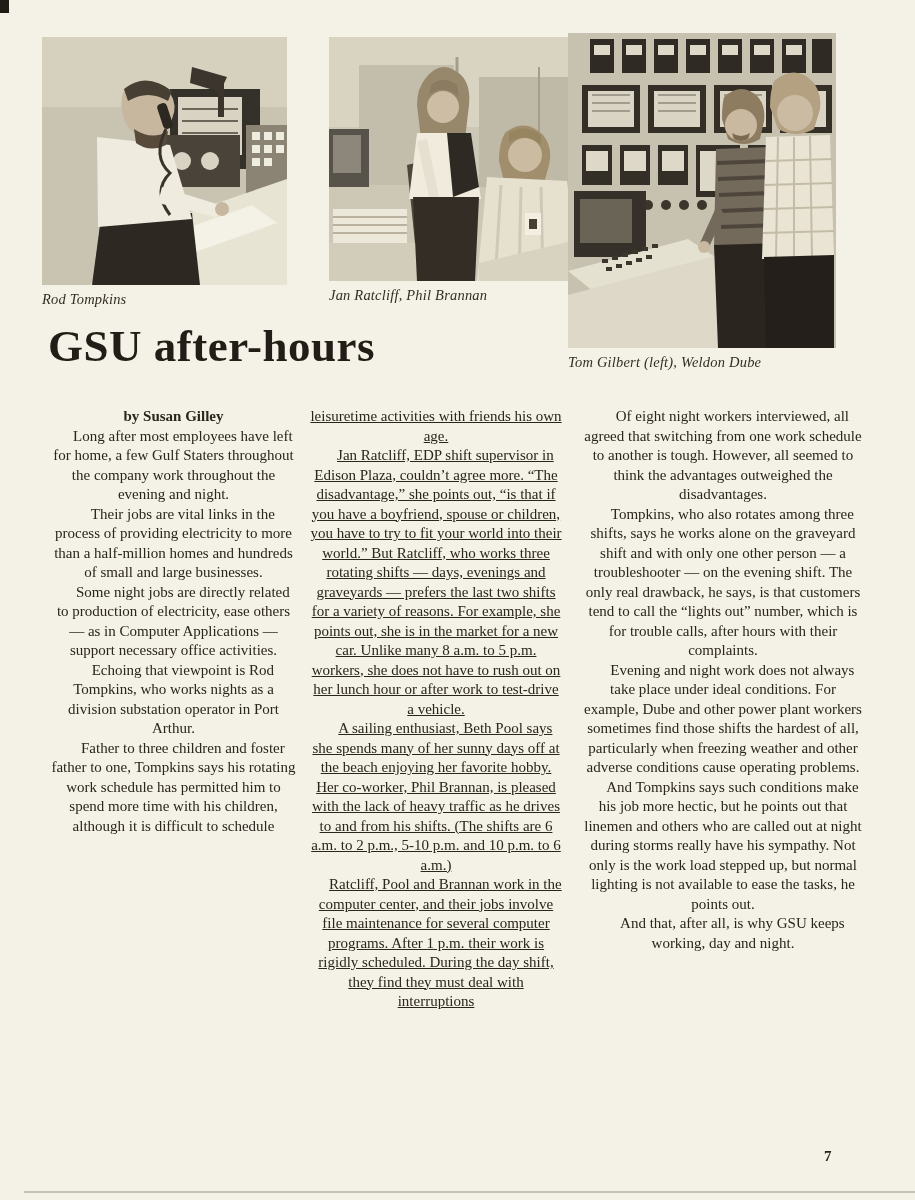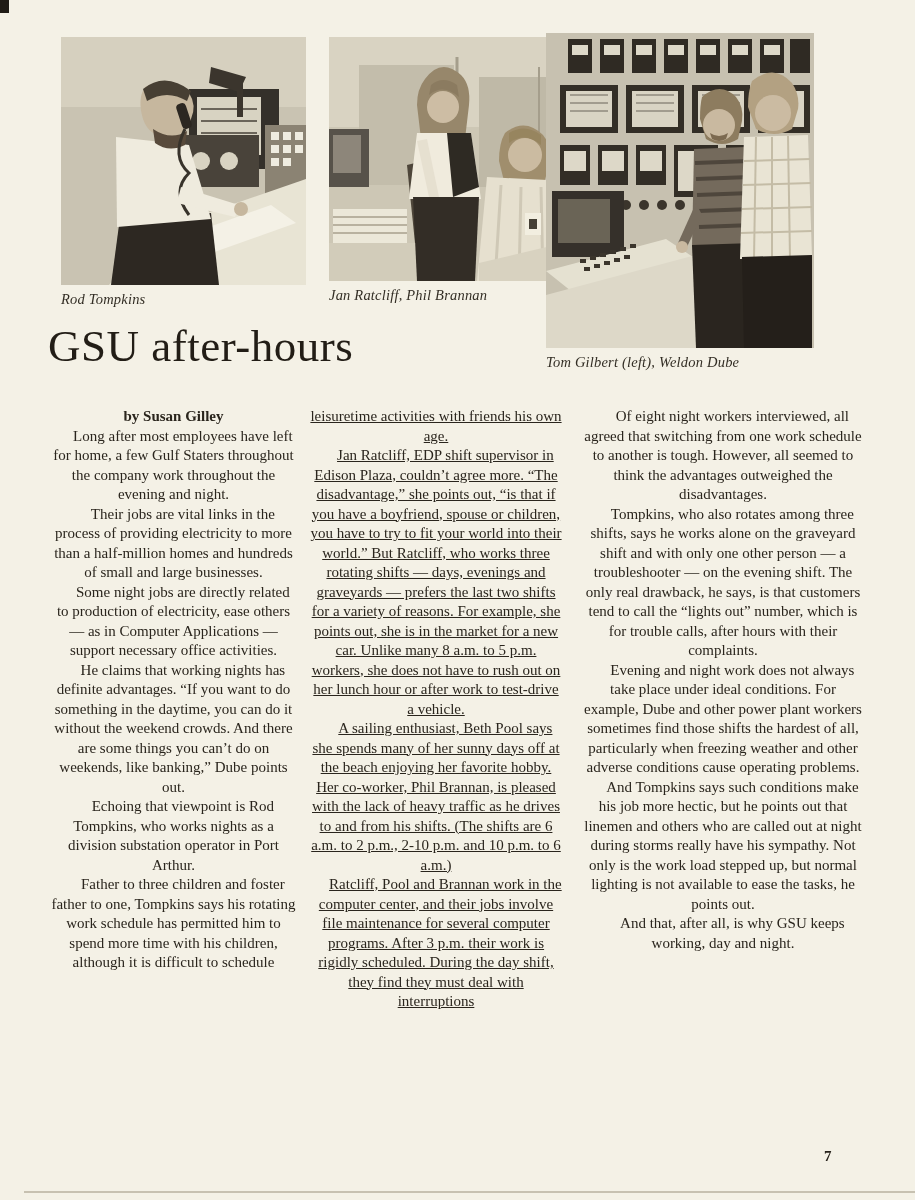--- a/index.html
+++ b/index.html
@@ -6,31 +6,31 @@
   .page{
     position:relative;width:915px;height:1200px;margin:0 auto;
     background:#f4f1e6;overflow:hidden;
     font-family:"Liberation Serif","DejaVu Serif",serif;color:#2a251d;
   }
   .corner-artifact{position:absolute;left:0;top:0;width:9px;height:13px;background:#201c16;}
   .bottom-rule{position:absolute;left:24px;right:0;bottom:7px;height:2px;background:#c7c1b1;}
 
   figure{margin:0;padding:0;position:absolute;}
   .photo svg{display:block;background:#cbc5b4;}
-  .photo1{left:61px;top:37px;}
+  .photo1{left:42px;top:37px;}
   .photo2{left:297px;top:37px;margin-left:32px;}
-  .photo3{left:546px;top:33px;}
+  .photo3{left:568px;top:33px;}
   .caption{
     font-style:italic;font-size:14.5px;line-height:1.2;color:#332e25;
     margin-top:6px;letter-spacing:0.2px;
   }
 
   .headline{
     position:absolute;left:48px;top:320px;margin:0;
-    font-size:45px;font-weight:400;letter-spacing:0.5px;color:#221d16;
+    font-size:45px;font-weight:700;letter-spacing:0.5px;color:#221d16;
   }
 
   .col{
     position:absolute;top:407px;font-size:15px;line-height:1.3;
     text-align:center;color:#2a251d;
   }
   .col1{left:50px;width:247px;}
   .col2{left:309px;width:254px;text-decoration:underline;}
   .col3{left:584px;width:278px;}
   .col p{margin:0;}
@@ -258,29 +258,28 @@
     <figcaption class="caption">Tom Gilbert (left), Weldon Dube</figcaption>
   </figure>
 
   <h1 class="headline">GSU after-hours</h1>
 
   <div class="col col1">
     <p class="byline">by Susan Gilley</p>
   <p class="indent">Long after most employees have left for home, a few Gulf Staters throughout the company work throughout the evening and night.</p>
       <p class="indent">Their jobs are vital links in the process of providing electricity to more than a half-million homes and hundreds of small and large businesses.</p>
       <p class="indent">Some night jobs are directly related to production of electricity, ease others — as in Computer Applications — support necessary office activities.</p>
-      <p class="indent">He claims that working nights has definite advantages. “If you want to do something in the daytime, you can do it without the weekend crowds. And there are some things you can’t do on weekends, like banking,” Dube points out.</p>
       <p class="indent">Echoing that viewpoint is Rod Tompkins, who works nights as a division substation operator in Port Arthur.</p>
       <p class="indent">Father to three children and foster father to one, Tompkins says his rotating work schedule has permitted him to spend more time with his children, although it is difficult to schedule</p>
     </div>
   <div class="col col2">
       <p class="no-indent">leisuretime activities with friends his own age.</p>
       <p class="indent">Jan Ratcliff, EDP shift supervisor in Edison Plaza, couldn’t agree more. “The disadvantage,” she points out, “is that if you have a boyfriend, spouse or children, you have to try to fit your world into their world.” But Ratcliff, who works three rotating shifts — days, evenings and graveyards — prefers the last two shifts for a variety of reasons. For example, she points out, she is in the market for a new car. Unlike many 8 a.m. to 5 p.m. workers, she does not have to rush out on her lunch hour or after work to test-drive a vehicle.</p>
-      <p class="indent">A sailing enthusiast, Beth Pool says she spends many of her sunny days off at the beach enjoying her favorite hobby. Her co-worker, Phil Brannan, is pleased with the lack of heavy traffic as he drives to and from his shifts. (The shifts are 6 a.m. to 2 p.m., 2-10 p.m. and 10 p.m. to 6 a.m.)</p>
-      <p class="indent">Ratcliff, Pool and Brannan work in the computer center, and their jobs involve file maintenance for several computer programs. After 3 p.m. their work is rigidly scheduled. During the day shift, they find they must deal with interruptions</p>
+      <p class="indent">A sailing enthusiast, Beth Pool says she spends many of her sunny days off at the beach enjoying her favorite hobby. Her co-worker, Phil Brannan, is pleased with the lack of heavy traffic as he drives to and from his shifts. (The shifts are 6 a.m. to 2 p.m., 5-10 p.m. and 10 p.m. to 6 a.m.)</p>
+      <p class="indent">Ratcliff, Pool and Brannan work in the computer center, and their jobs involve file maintenance for several computer programs. After 1 p.m. their work is rigidly scheduled. During the day shift, they find they must deal with interruptions</p>
     </div>
   <div class="col col3">
       <p class="indent">Of eight night workers interviewed, all agreed that switching from one work schedule to another is tough. However, all seemed to think the advantages outweighed the disadvantages.</p>
       <p class="indent">Tompkins, who also rotates among three shifts, says he works alone on the graveyard shift and with only one other person — a troubleshooter — on the evening shift. The only real drawback, he says, is that customers tend to call the “lights out” number, which is for trouble calls, after hours with their complaints.</p>
       <p class="indent">Evening and night work does not always take place under ideal conditions. For example, Dube and other power plant workers sometimes find those shifts the hardest of all, particularly when freezing weather and other adverse conditions cause operating problems.</p>
       <p class="indent">And Tompkins says such conditions make his job more hectic, but he points out that linemen and others who are called out at night during storms really have his sympathy. Not only is the work load stepped up, but normal lighting is not available to ease the tasks, he points out.</p>
       <p class="indent">And that, after all, is why GSU keeps working, day and night.</p>
     </div>
 
   <div class="page-number">7</div>

